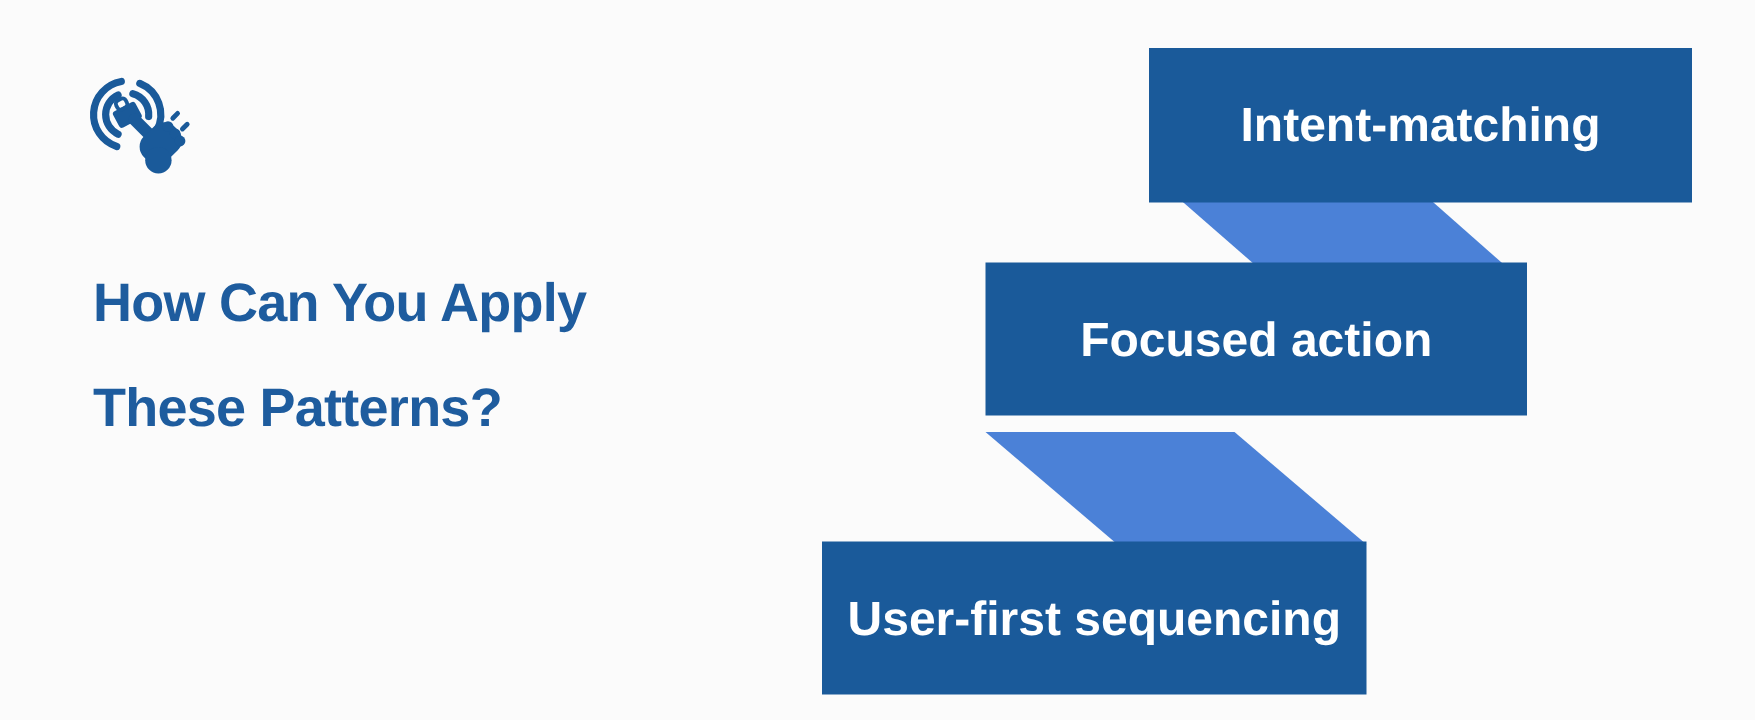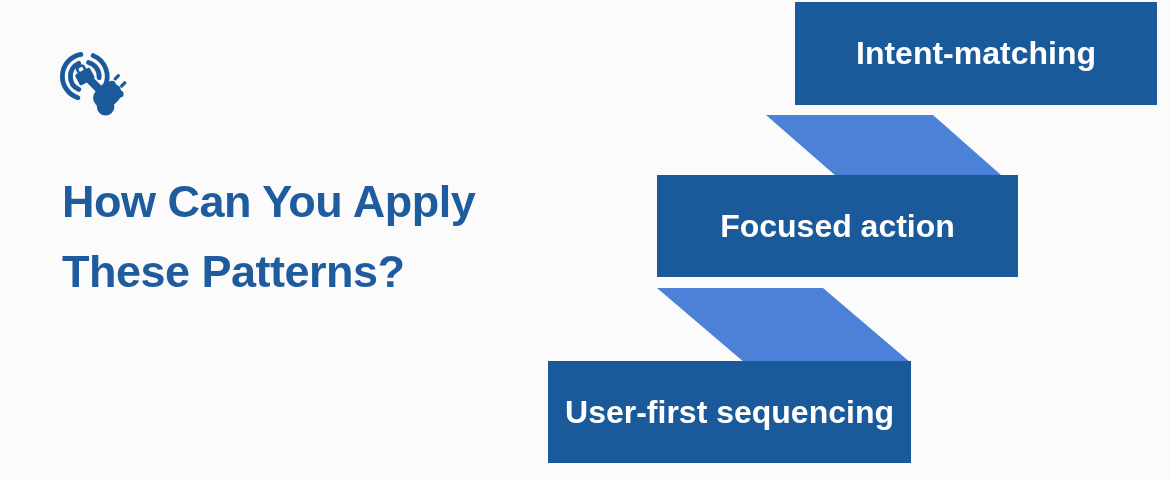--- a/index.html
+++ b/index.html
@@ -6,32 +6,32 @@
   .canvas{
     position:relative;
     width:1170px;height:480px;
     background:#fbfbfb;
     overflow:hidden;
     font-family:"Liberation Sans","DejaVu Sans",sans-serif;
   }
   .logo{position:absolute;left:56px;top:45px;width:72px;height:82px;}
   .heading{
     position:absolute;left:62px;top:167px;
-    color:#1e5c9e;font-size:45px;font-weight:700;
+    color:#1e5c9e;font-size:36px;font-weight:700;
     line-height:70px;letter-spacing:-0.5px;white-space:nowrap;
   }
   .zigzag{position:absolute;left:0;top:0;width:1170px;height:480px;}
   .zigzag polygon{fill:#4b81d7;}
   .step{
     position:absolute;
     background:#1a5a9a;
     display:flex;align-items:center;justify-content:center;
     color:#ffffff;font-size:32px;font-weight:700;white-space:nowrap;
   }
-  .step1{left:766px;top:2px;width:362px;height:103px;margin-left:29px;}
+  .step1{left:766px;top:32px;width:362px;height:103px;}
   .step2{left:657px;top:175px;width:361px;height:102px;}
   .step3{left:548px;top:361px;width:363px;height:102px;justify-content:center;}
 </style>
 </head>
 <body>
 
 <div class="canvas">
 
   <svg class="logo" viewBox="0 0 90 100" aria-hidden="true">
     <g stroke="#1a5a9a" stroke-width="6" fill="none" stroke-linecap="round">

